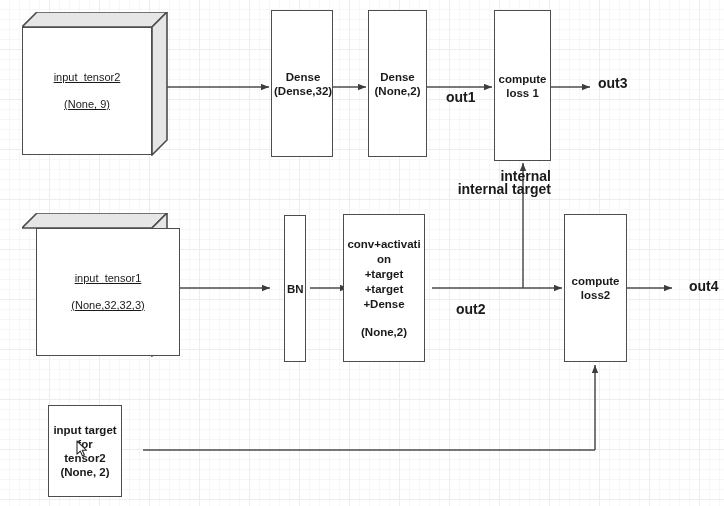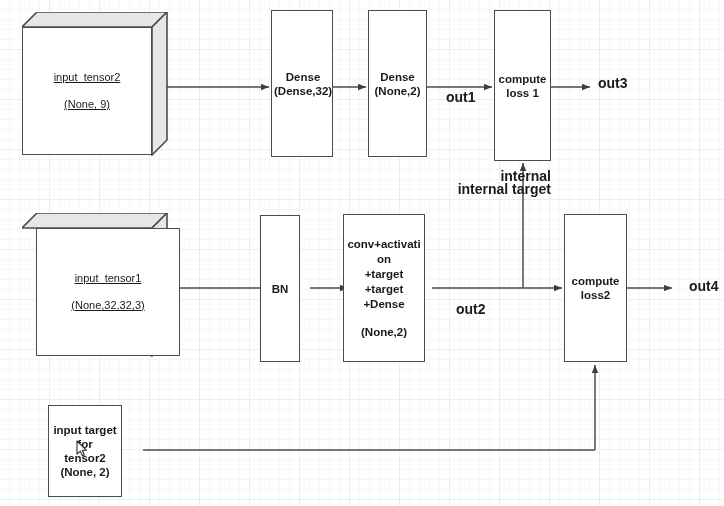--- a/index.html
+++ b/index.html
@@ -152,21 +152,21 @@
     </svg>
     <div class="face-front" style="left:14px; top:15px; width:144px; height:128px;">
       <div class="cube-label">
         <span class="l1">input_tensor1</span>
         <span class="spacer"></span>
         <span class="l2">(None,32,32,3)</span>
       </div>
     </div>
   </div>
 
-  <div class="node" style="left:260px; top:215px; width:40px; height:147px;">
+  <div class="node" style="left:284px; top:215px; width:22px; height:147px;">
     <div class="inner">
       <div>BN</div>
     </div>
   </div>
 
   <div class="node" style="left:343px; top:214px; width:82px; height:148px; line-height:15px;">
     <div class="inner">
       <div>conv+activati</div>
       <div>on</div>
       <div>+target</div>

